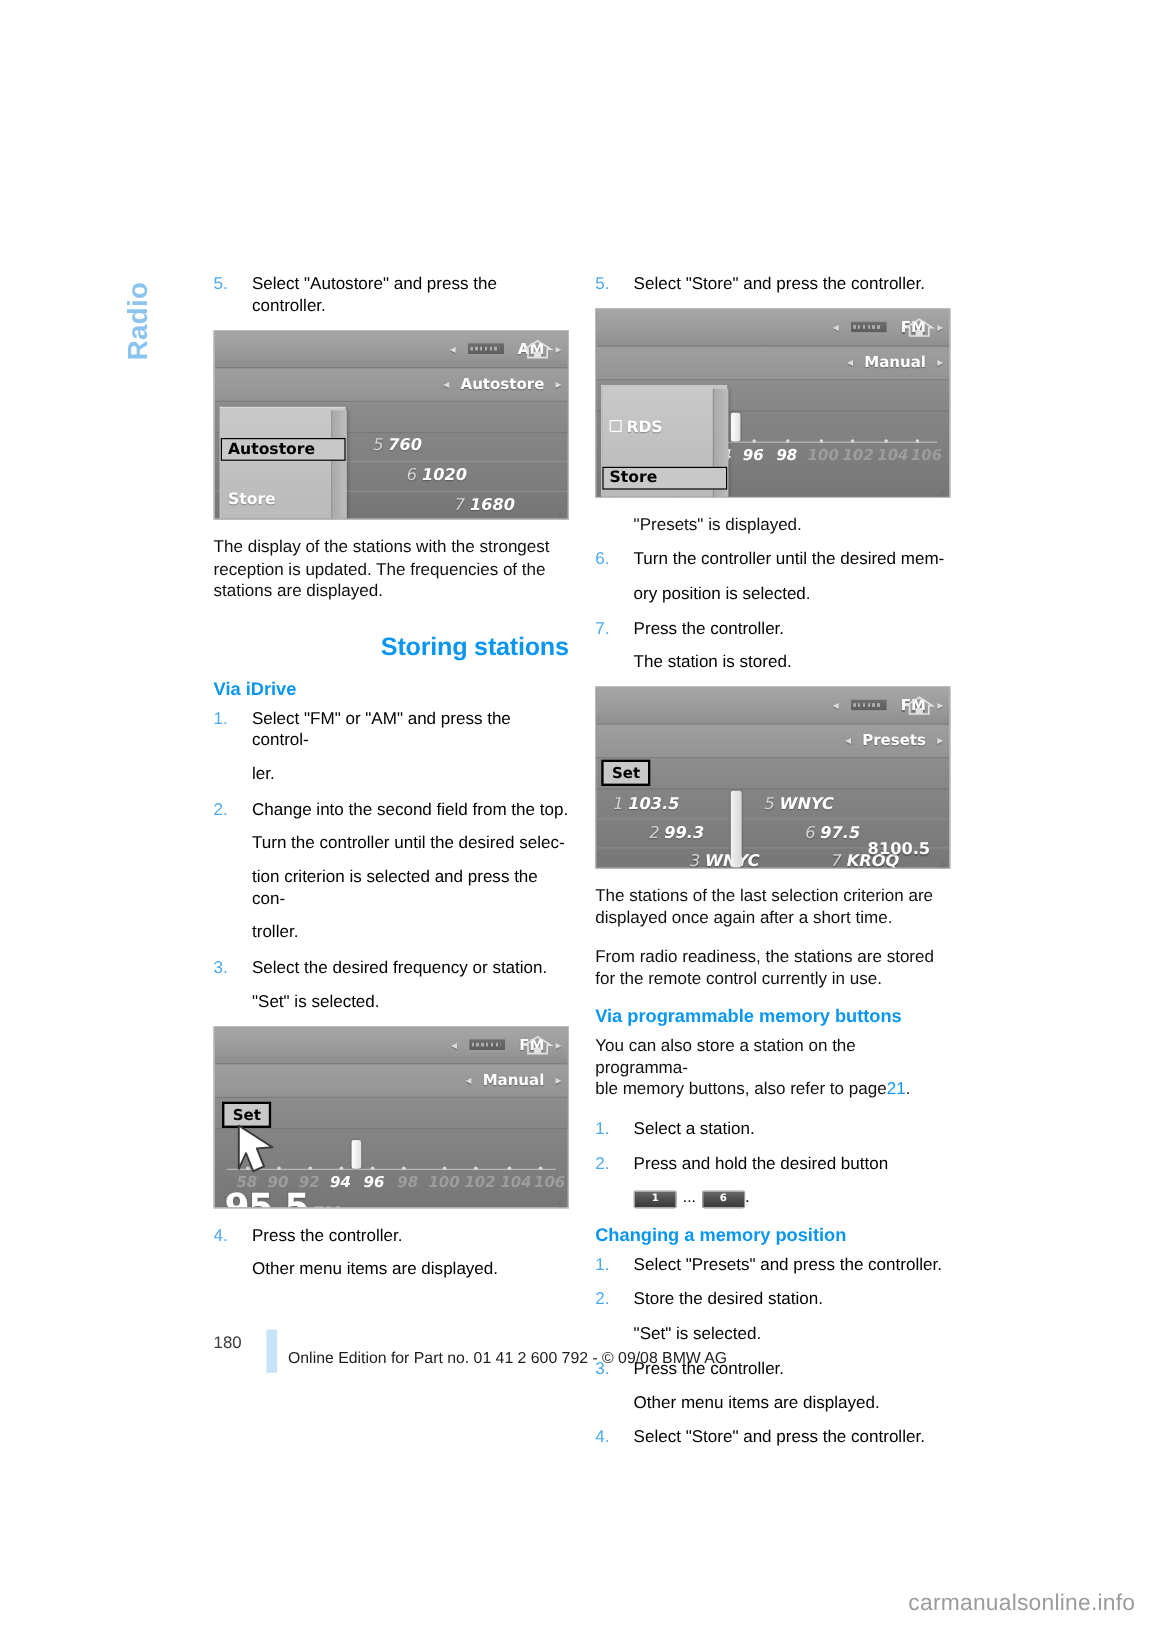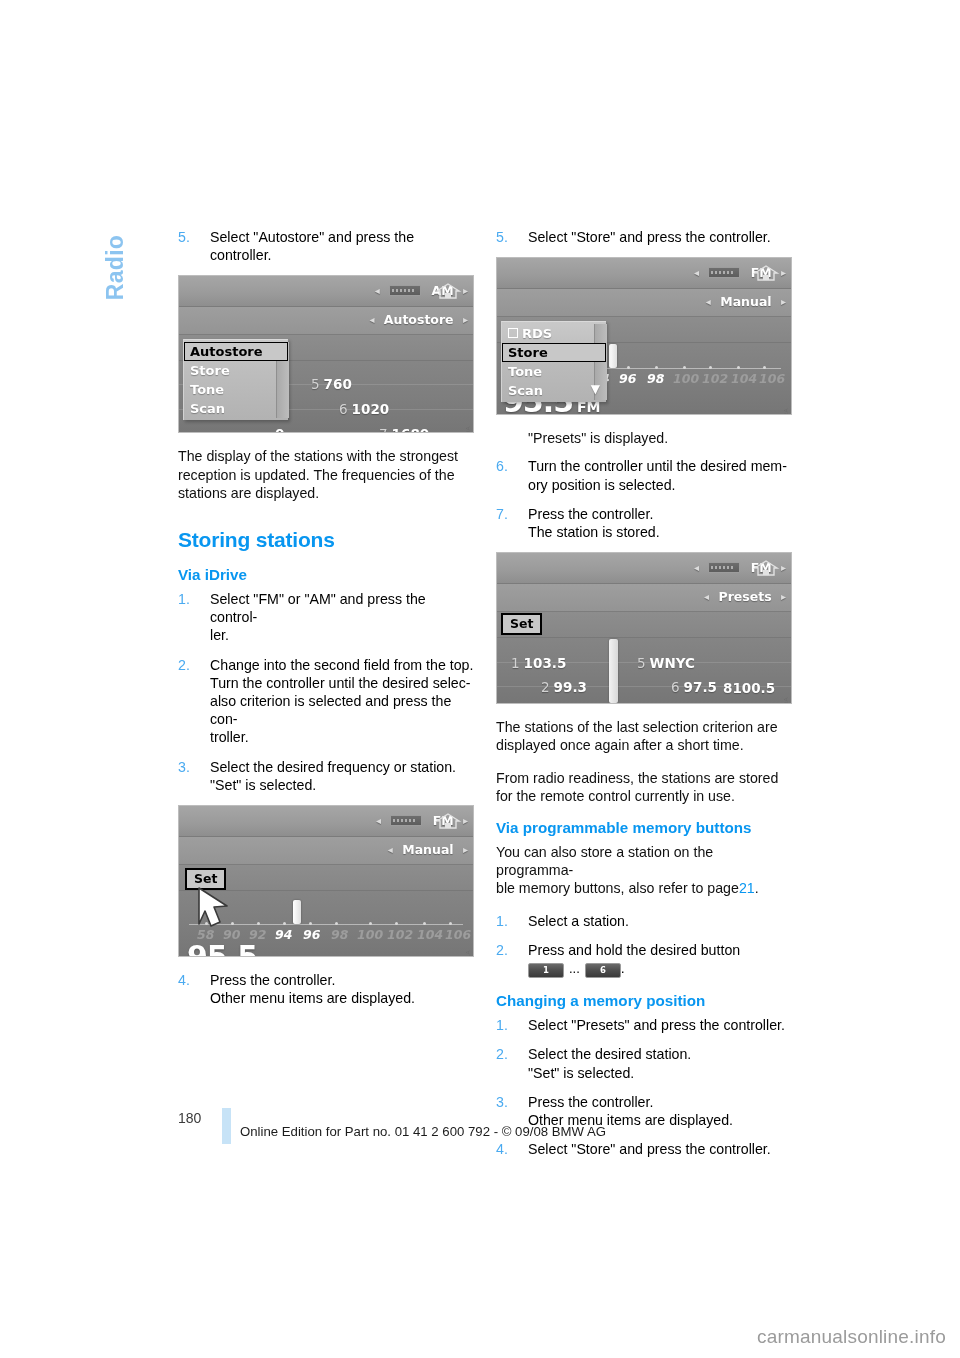--- a/index.html
+++ b/index.html
@@ -66,21 +66,21 @@
   }
   p.body.tight { margin-bottom: 10px; }
 
   h2.section {
     margin: 18px 0 12px 0;
     font-size: 21px;
     font-weight: bold;
     color: #0896f0;
     letter-spacing: -0.2px;
   }
-  h2.section.first { margin-top: 26px; }
+  h2.section.first { margin-top: 26px; text-align: right; }
 
   h3.sub {
     margin: 14px 0 7px 0;
     font-size: 15.2px;
     font-weight: bold;
     color: #0896f0;
   }
 
   
   ol.steps { margin: 0; padding: 0; list-style: none; }
@@ -93,21 +93,21 @@
   }
   ol.steps li .num {
     position: absolute;
     left: 0; top: 0;
     width: 22px;
     text-align: left;
     color: #4aaaf0;
     font-size: 14.2px;
   }
   ol.steps li .line { display: block; }
-  ol.steps li .line.sub-line { display: block; }
+  ol.steps li .line.sub-line { display: block; margin-top: 10px; }
 
   .inline-blue { color: #0896f0; }
 
   
   .figure {
     position: relative;
     width: 296px;
     margin: 8px 0 14px 0;
     background: #8d8d8d;
     border: 1px solid #bdbdbd;
@@ -196,20 +196,21 @@
     padding: 2px 0 2px 0;
   }
   .menu .mi {
     color: #ffffff;
     font-size: 13px;
     font-weight: bold;
     padding: 1px 6px 1px 6px;
     line-height: 17px;
     text-shadow: 0 1px 1px rgba(0,0,0,.3);
     position: relative;
+    margin-top: 23px;
   }
   .menu .mi.selected {
     color: #000000;
     background: #c8c8c8;
     border: 1px solid #000000;
     padding: 0px 5px 0px 5px;
     text-shadow: none;
   }
   .menu .mi .chk {
     display: inline-block;
@@ -242,21 +243,22 @@
     position: relative;
     height: 24px;
     border-bottom: 1px solid rgba(255,255,255,.13);
     color: #ffffff;
     font-size: 13.5px;
     font-weight: bold;
     text-shadow: 0 1px 1px rgba(0,0,0,.3);
   }
   .freq-row .c {
     position: absolute;
-    top: 16px;
+    top: 3px;
+    font-style: italic;
   }
   .freq-row .idx { color: #d3d3d3; font-weight: normal; margin-right: 4px; }
 
   
   .v-thumb {
     position: absolute;
     width: 9px;
     background: linear-gradient(90deg,#f2f2f2,#d8d8d8);
     border-radius: 2px;
     box-shadow: 0 0 2px rgba(0,0,0,.35);
@@ -480,21 +482,21 @@
     <ol class="steps">
       <li>
         <span class="num">1.</span>
         <span class="line">Select "FM" or "AM" and press the control-</span>
         <span class="line sub-line">ler.</span>
       </li>
       <li>
         <span class="num">2.</span>
         <span class="line">Change into the second field from the top.</span>
         <span class="line sub-line">Turn the controller until the desired selec-</span>
-        <span class="line sub-line">also criterion is selected and press the con-</span>
+        <span class="line sub-line">tion criterion is selected and press the con-</span>
         <span class="line sub-line">troller.</span>
       </li>
       <li>
         <span class="num">3.</span>
         <span class="line">Select the desired frequency or station.</span>
         <span class="line sub-line">"Set" is selected.</span>
       </li>
     </ol>
 
     <div class="figure h150">
@@ -755,21 +757,21 @@
 
     <h3 class="sub">Changing a memory position</h3>
 
     <ol class="steps">
       <li>
         <span class="num">1.</span>
         <span class="line">Select "Presets" and press the controller.</span>
       </li>
       <li>
         <span class="num">2.</span>
-        <span class="line">Select the desired station.</span>
+        <span class="line">Store the desired station.</span>
         <span class="line sub-line">"Set" is selected.</span>
       </li>
       <li>
         <span class="num">3.</span>
         <span class="line">Press the controller.</span>
         <span class="line sub-line">Other menu items are displayed.</span>
       </li>
       <li>
         <span class="num">4.</span>
         <span class="line">Select "Store" and press the controller.</span>

